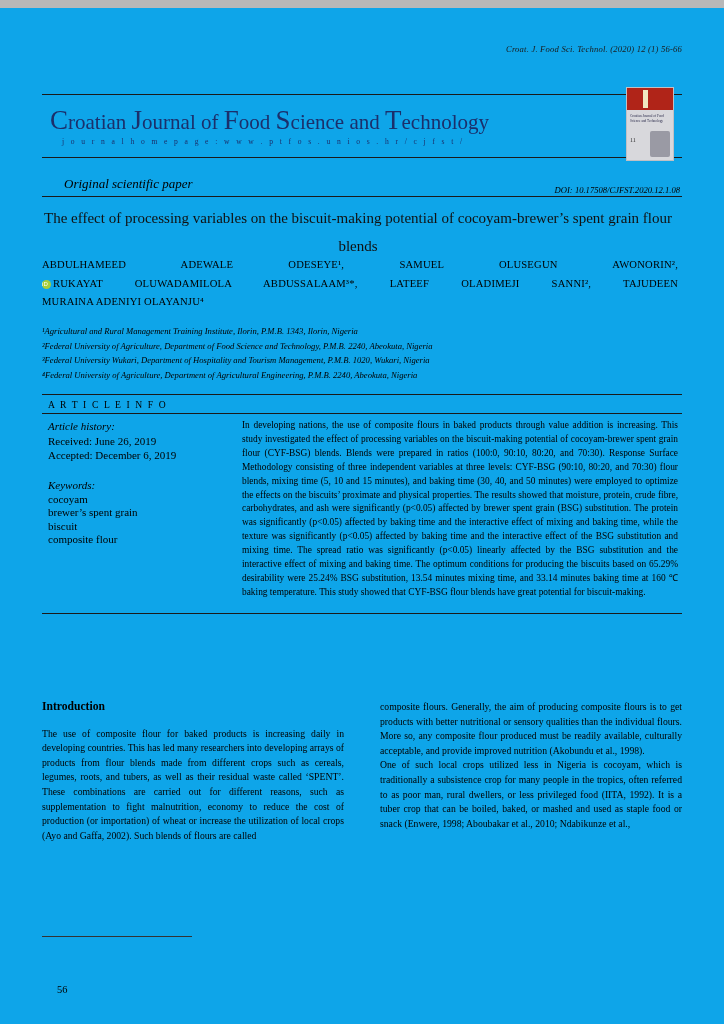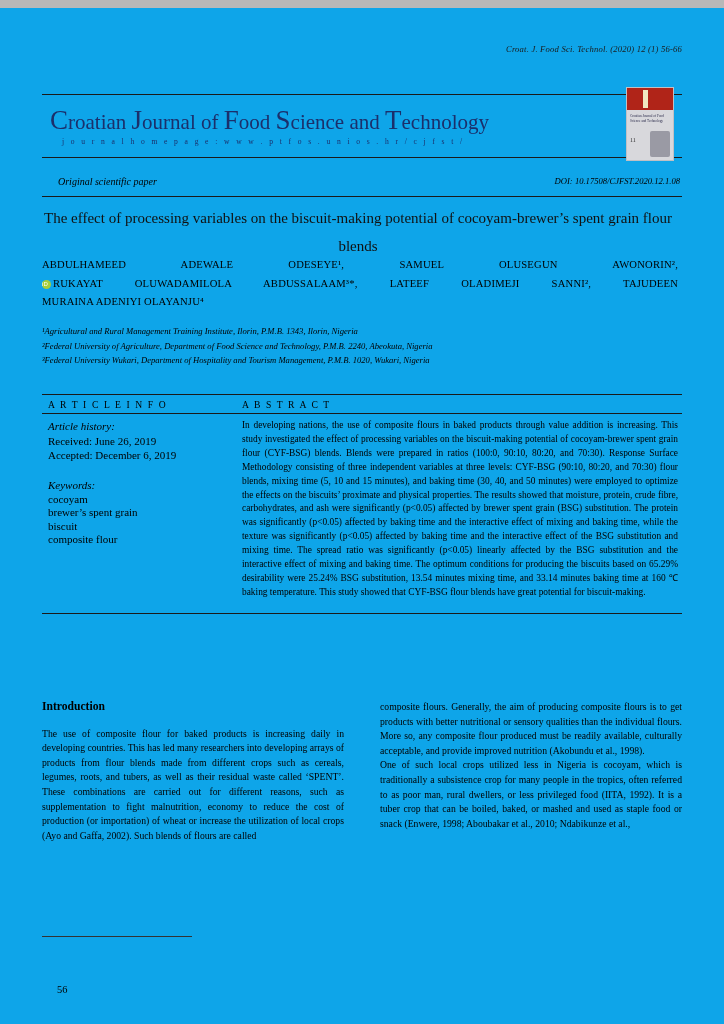--- a/index.html
+++ b/index.html
@@ -118,29 +118,29 @@
     position: absolute;
     top: 168px;
     left: 0;
     width: 640px;
     border-bottom: 1.2px solid #1a1a1a;
     padding-bottom: 4px;
     height: 16px;
   }
   .paper-type {
     position: absolute;
-    left: 16px;
+    left: 22px;
     top: 0;
     font-style: italic;
-    font-size: 10px;
+    font-size: 13px;
   }
   .doi {
     position: absolute;
     right: 2px;
-    top: 0;
+    top: 9px;
     font-style: italic;
     font-size: 8.6px;
     padding-left: 12px;
   }
   .title {
     position: absolute;
     top: 196px;
     left: 0;
     width: 632px;
     font-size: 15px;
@@ -310,26 +310,26 @@
     <div class="authors">
       <span class="author-line">ABDULHAMEED ADEWALE ODESEYE¹, SAMUEL OLUSEGUN AWONORIN²,</span>
       <span class="author-line"><span class="orcid">iD</span><span>RUKAYAT OLUWADAMILOLA ABDUSSALAAM³*, LATEEF OLADIMEJI SANNI², TAJUDEEN</span></span>
       <span class="author-line last">MURAINA ADENIYI OLAYANJU⁴</span>
     </div>
 
     <div class="affils">
       <div>¹Agricultural and Rural Management Training Institute, Ilorin, P.M.B. 1343, Ilorin, Nigeria</div>
       <div>²Federal University of Agriculture, Department of Food Science and Technology, P.M.B. 2240, Abeokuta, Nigeria</div>
       <div>³Federal University Wukari, Department of Hospitality and Tourism Management, P.M.B. 1020, Wukari, Nigeria</div>
+      <div>⁴Federal University of Agriculture, Department of Agricultural Engineering, P.M.B. 2240, Abeokuta, Nigeria</div>
     </div>
 
     <div class="info-abstract">
       <div class="ia-head">
         <div class="left">A R T I C L E   I N F O</div>
-        <div class="right">A B S T R A C T</div>
       </div>
       <div class="ia-body">
         <div class="left">
           <div class="hist-title">Article history:</div>
           <div>Received: June 26, 2019</div>
           <div>Accepted: December 6, 2019</div>
           <div class="kw-block">
             <div class="kw-title">Keywords:</div>
             <div class="kw-list">
               <div>cocoyam</div>

